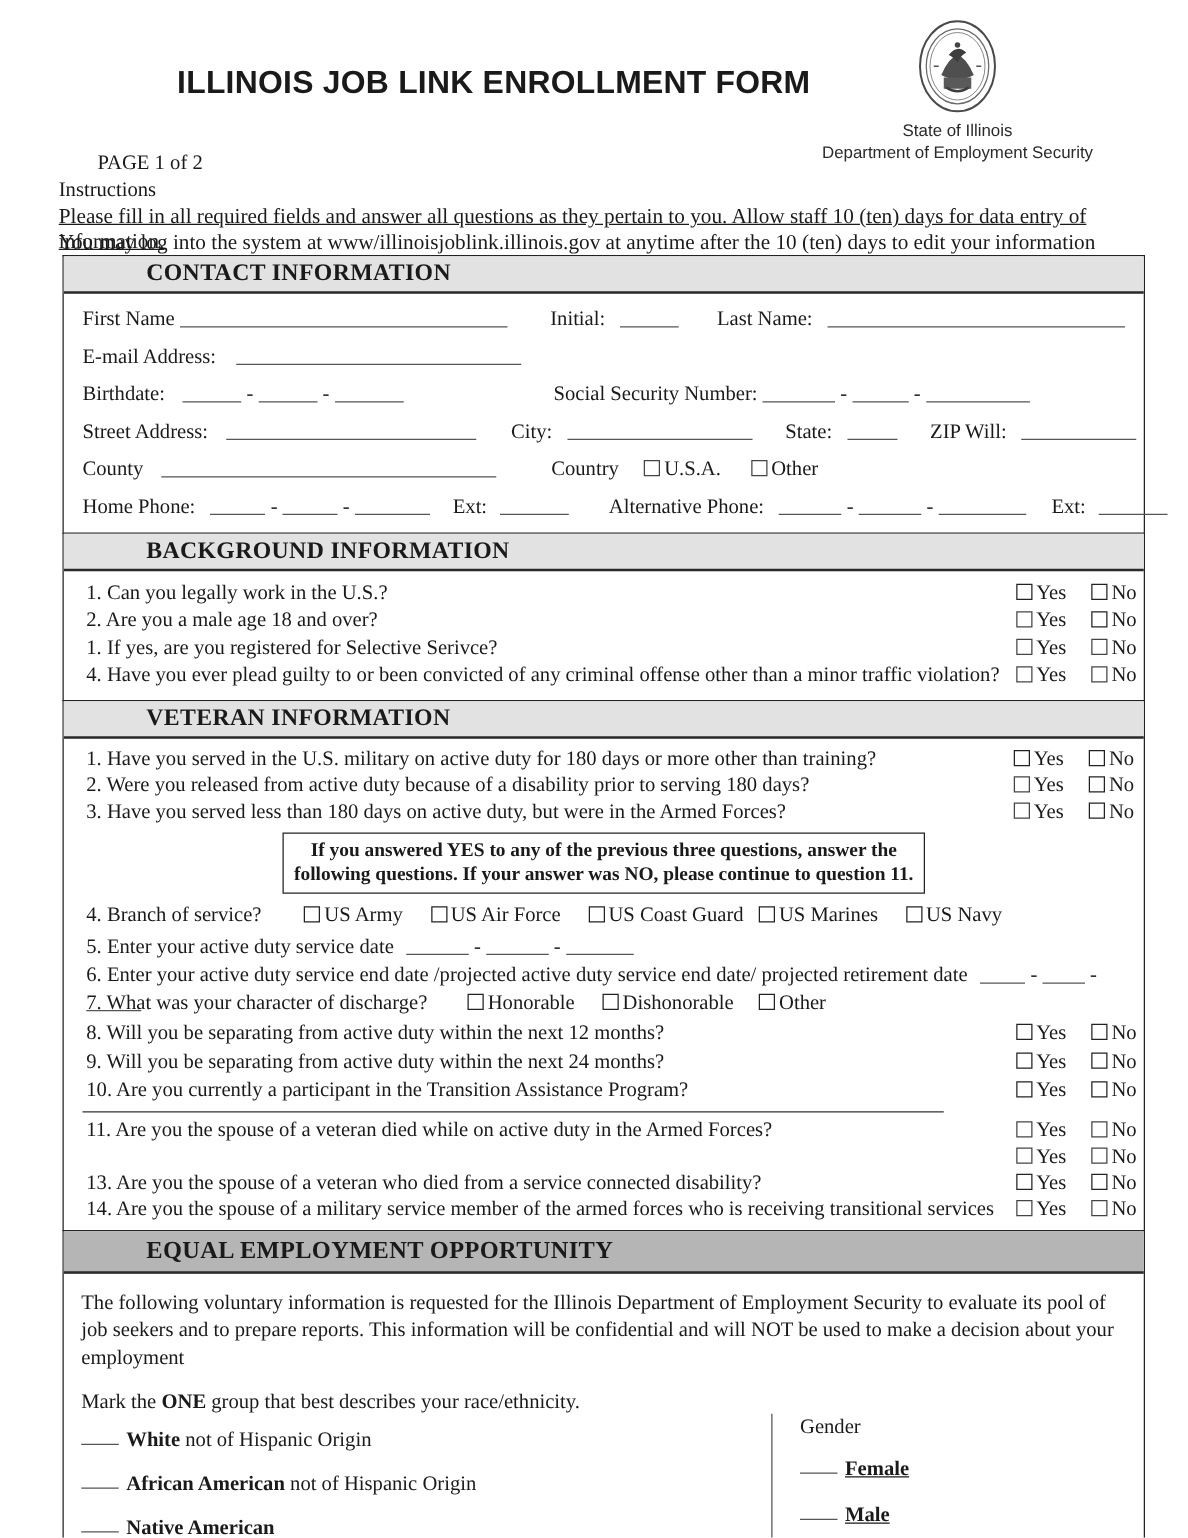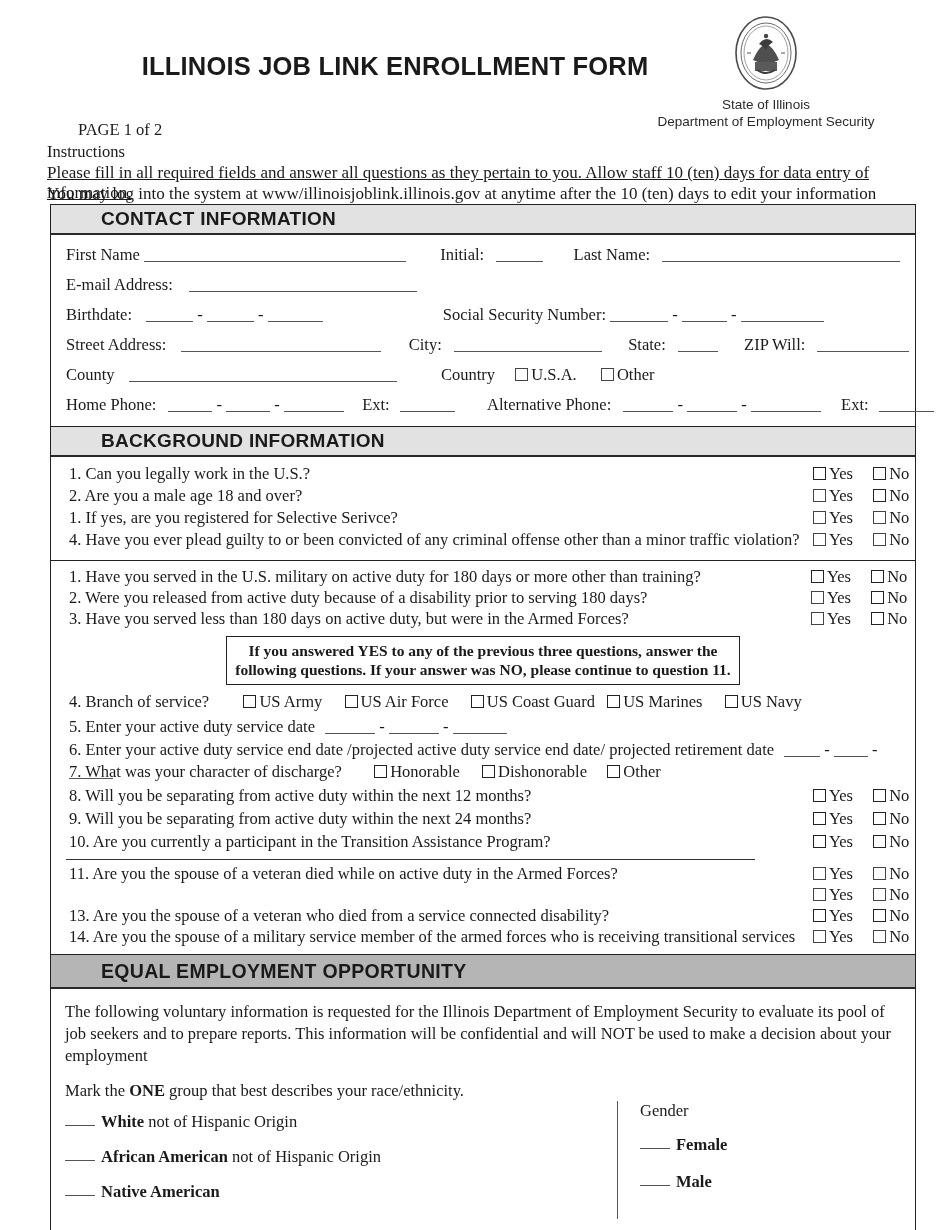--- a/index.html
+++ b/index.html
@@ -90,24 +90,24 @@
   .sec {
     border: 1.5px solid #222;
     border-bottom: none;
   }
 
   .sec-head {
     background: #e2e2e2;
     border-bottom: 2.5px solid #2a2a2a;
     height: 28px;
     line-height: 28px;
-    font-family: Liberation Sans, sans-serif;
+    font-family: Liberation Serif, serif;
     font-weight: bold;
     font-size: 19px;
-    padding-left: 50px;
+    padding-left: 66px;
     letter-spacing: 0.3px;
   }
   .sec-head.dark { background: #b5b5b5; }
   .sec-body { padding: 5px 0 6px 0; }
 
   
   .crow {
     font-size: 16.5px;
     height: 30px;
     line-height: 30px;
@@ -195,21 +195,21 @@
     position: absolute;
     left: 566px;
     top: 0;
     width: 280px;
     border-left: 1.3px solid #555;
     padding-left: 22px;
     height: 118px;
     box-sizing: border-box;
   }
   .gender-title { font-size: 16.5px; margin-bottom: 14px; }
-  .gender-item { font-size: 16.5px; font-weight: bold; margin-bottom: 17px; }
+  .gender-item { font-size: 16.5px; font-weight: bold; margin-bottom: 17px; text-decoration: underline; }
 </style>
 </head>
 <body>
 
 <div class="header">
   <div class="form-title">ILLINOIS JOB LINK ENROLLMENT FORM</div>
 
   <div class="seal-block">
     <div class="seal">
       <svg width="66" height="78" viewBox="0 0 66 78" aria-hidden="true">
@@ -355,20 +355,21 @@
         <span class="yesno" style="left:714px">
           <span class="ansyes"><span class="cb"></span><span>Yes</span></span>
           <span class="cb"></span><span>No</span>
         </span>
       </div>
 
     </div>
   </div>
 
   <div class="sec">
+    <div class="sec-head">VETERAN INFORMATION</div>
     <div class="sec-body" style="padding-top:6px;padding-bottom:6px">
 
       <div class="qrow" style="height:21px">
         <span>1. Have you served in the U.S. military on active duty for 180 days or more other than training?</span>
         <span class="yesno" style="left:712px">
           <span class="ansyes"><span class="cb thick"></span><span>Yes</span></span>
           <span class="cb thick"></span><span>No</span>
         </span>
       </div>
 

